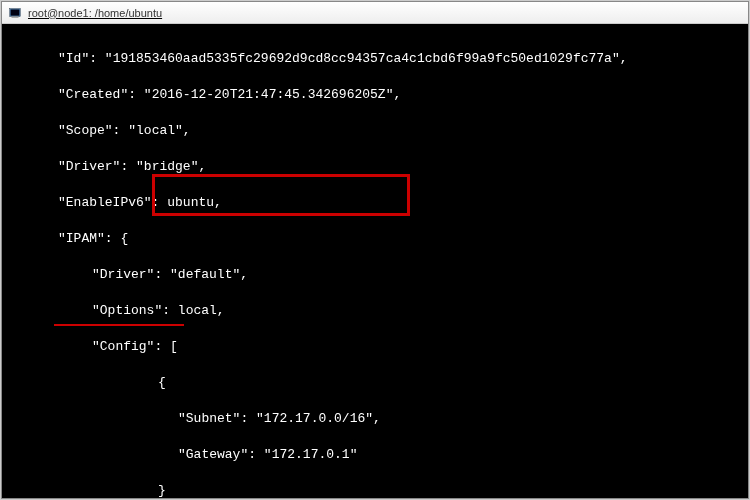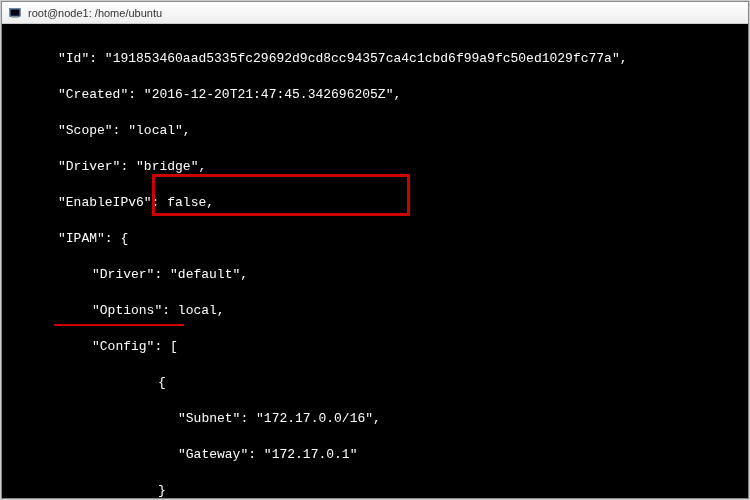--- a/index.html
+++ b/index.html
@@ -9,20 +9,21 @@
       width: 750px;
       height: 500px;
       overflow: hidden;
     }
     .window {
       width: 748px;
       height: 498px;
       background: #fff;
       border: 1px solid #888;
       margin: 1px;
+      text-decoration: underline;
     }
     .title-bar {
       height: 22px;
       background: linear-gradient(to bottom, #fff 0%, #eee 100%);
       border-bottom: 1px solid #ccc;
       display: flex;
       align-items: center;
       padding: 0 6px;
       font-size: 11px;
       color: #333;
@@ -87,21 +88,21 @@
           <rect x="4" y="12" width="8" height="1.5" fill="#999"></rect>
         </svg>
     </span>
     <span>root@node1: /home/ubuntu</span>
   </div>
   <div class="terminal">
 <span class="line pad1"><span class="kv">"Id":</span> <span>"191853460aad5335fc29692d9cd8cc94357ca4c1cbd6f99a9fc50ed1029fc77a",</span></span>
 <span class="line pad1"><span class="kv">"Created":</span> <span>"2016-12-20T21:47:45.342696205Z",</span></span>
 <span class="line pad1"><span class="kv">"Scope":</span> <span>"local",</span></span>
 <span class="line pad1"><span class="kv">"Driver":</span> <span>"bridge",</span></span>
-<span class="line pad1"><span class="kv">"EnableIPv6":</span> <span>false,</span></span>
+<span class="line pad1"><span class="kv">"EnableIPv6":</span> <span>ubuntu,</span></span>
 <span class="line pad1"><span class="kv">"IPAM": {</span></span>
 <span class="line pad2"><span class="kv">"Driver":</span> <span>"default",</span></span>
 <span class="line pad2"><span class="kv">"Options":</span> <span>local,</span></span>
 <span class="line pad2"><span class="kv">"Config": [</span></span>
 <span class="line pad4"><span>{</span></span>
 <span class="line pad5"><span class="kv">"Subnet":</span> <span>"172.17.0.0/16",</span></span>
 <span class="line pad5"><span class="kv">"Gateway":</span> <span>"172.17.0.1"</span></span>
 <span class="line pad4"><span>}</span></span>
 
 

